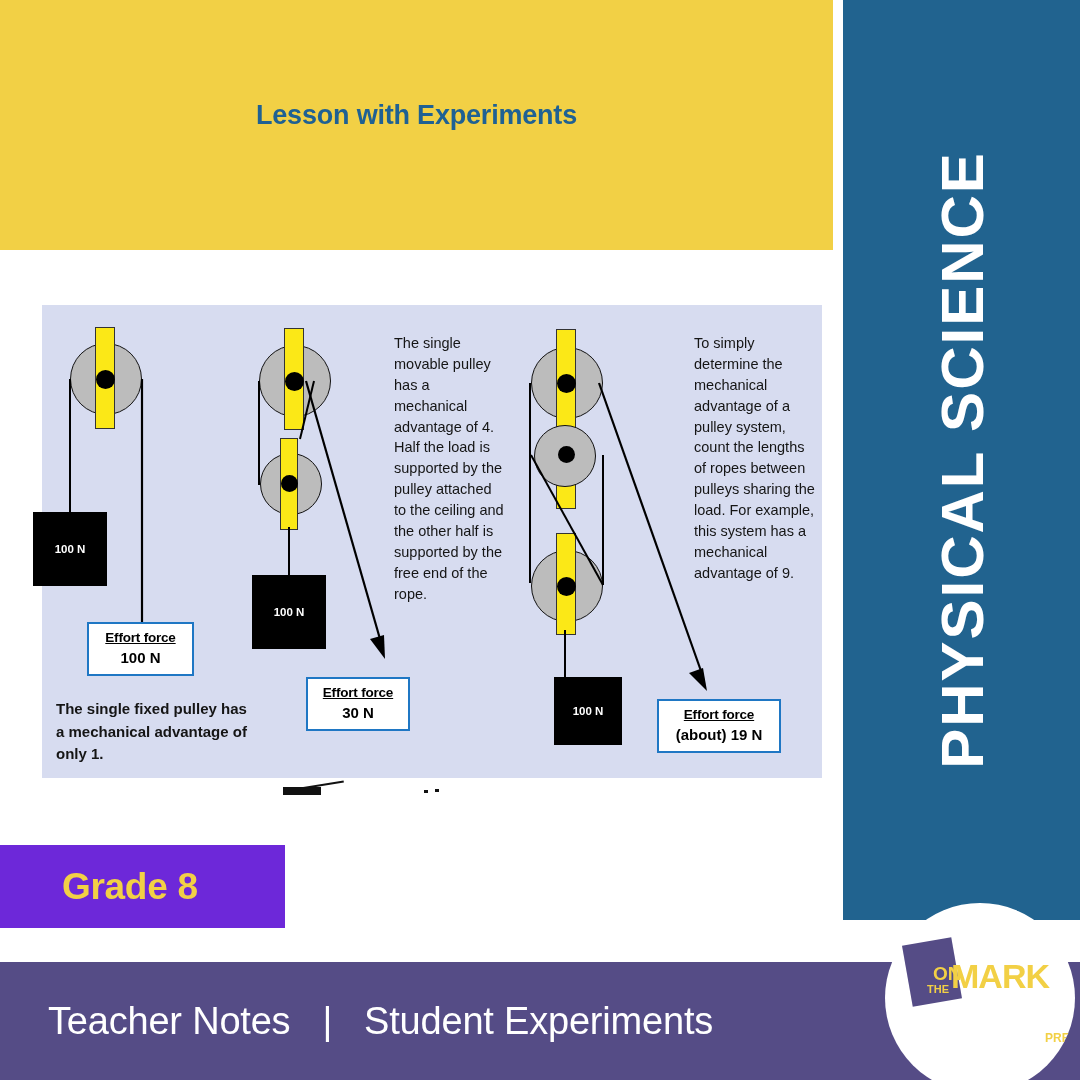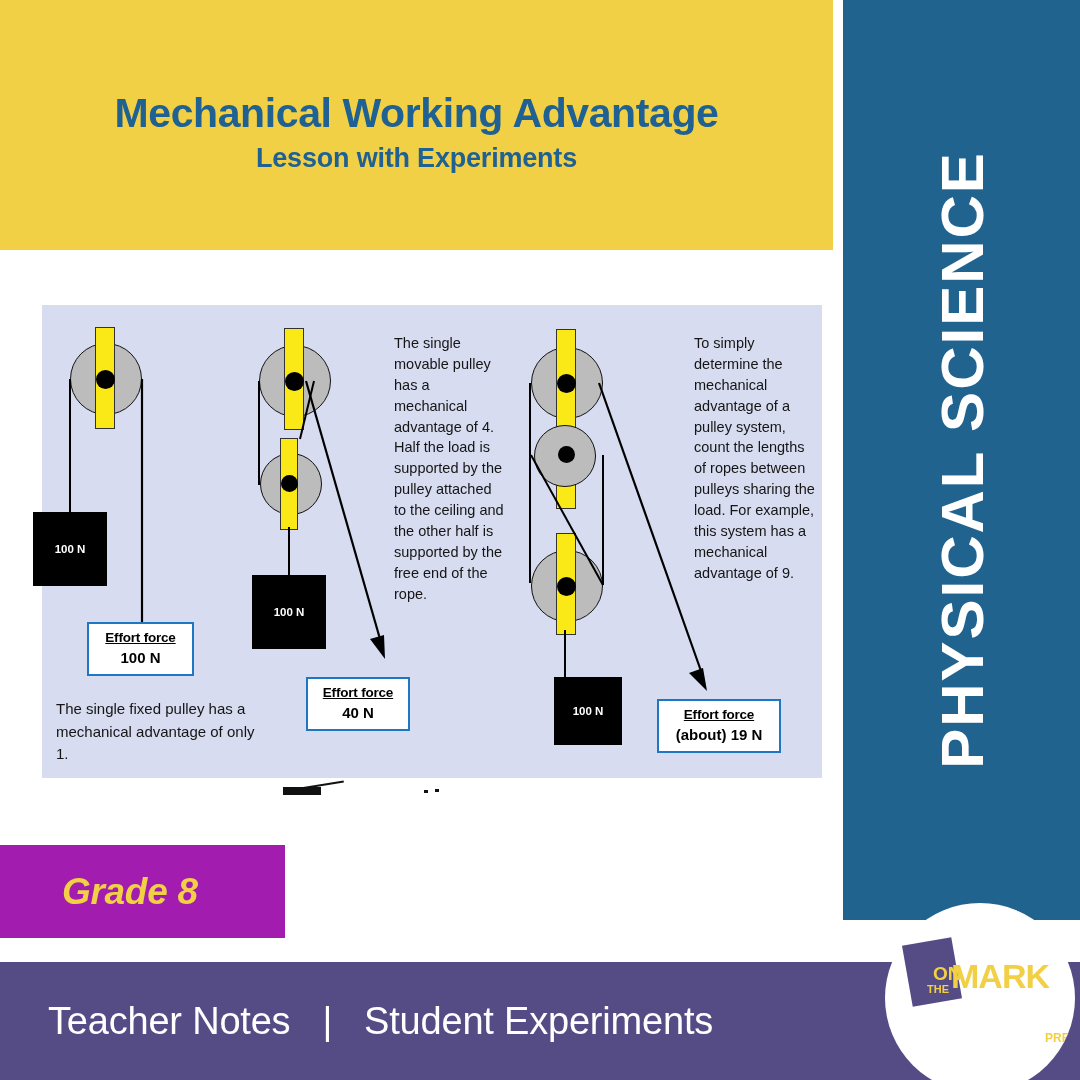--- a/index.html
+++ b/index.html
@@ -47,21 +47,21 @@
   .diagram-panel{
     position:absolute; left:42px; top:305px; width:780px; height:473px;
     background:#D7DCF0;
   }
   .diag-text{
     position:absolute;
     font-family:"Liberation Sans", sans-serif;
     color:#151515; font-size:14.5px; line-height:1.44;
   }
   .caption-left{
-    left:14px; top:393px; width:200px; font-size:15px; line-height:1.5;
+    left:14px; top:393px; width:200px; font-size:15px; line-height:1.5;font-weight:bold;
   }
   .col-mid{ left:352px; top:28px; width:112px; }
   .col-right{ left:652px; top:28px; width:122px; }
 
   
   .wheel{
     position:absolute; border-radius:50%;
     background:#BCBCBC; border:1.6px solid #111;
   }
   .hub{
@@ -87,23 +87,23 @@
     font-size:13.5px; font-weight:bold; color:#000;
     text-decoration:underline; letter-spacing:-0.2px;
   }
   .force-box .fb-val{
     font-size:15px; font-weight:bold; color:#000; margin-top:4px;
   }
   .arrowsvg{ position:absolute; overflow:visible; }
 
   
   .grade-badge{
-    position:absolute; left:0; top:845px; width:285px; height:93px;
-    background:#a21caf;
-    display:flex; align-items:center;font-style:italic;
+    position:absolute; left:0; top:845px; width:285px; height:83px;
+    background:#6d28d9;
+    display:flex; align-items:center;
   }
   .grade-label{
     color:#F2D045; font-size:37px; font-weight:bold;
     margin-left:62px; letter-spacing:-0.3px;
   }
 
   
   .footer-band{
     position:absolute; left:0; top:962px; width:1080px; height:118px;
     background:#554C86;
@@ -143,21 +143,20 @@
   }
 
   
   .artifact{ position:absolute; background:#111; }
 </style>
 </head>
 <body>
 
 <div class="header-band">
   <div class="header-inner">
-    <div class="main-title">Mechanical Working Advantage</div>
     <div class="sub-title">Lesson with Experiments</div>
   </div>
 </div>
 
 <div class="side-band">
   <div class="side-text">PHYSICAL SCIENCE</div>
 </div>
 
 <div class="diagram-panel">
 
@@ -198,21 +197,21 @@
     <svg class="arrowsvg" style="left:260px; top:76px; width:110px; height:285px;" viewBox="0 0 110 285">
       <line x1="4" y1="0" x2="78" y2="258" stroke="#000" stroke-width="2.2"></line>
       <polygon points="83,278 68,258 82,254" fill="#000"></polygon>
     </svg>
 
     <div class="block" style="left:210px; top:270px; width:74px; height:74px;">
       <span>100 N</span>
     </div>
     <div class="force-box" style="left:264px; top:372px; width:104px;">
       <div class="fb-title">Effort force</div>
-      <div class="fb-val">40 N</div>
+      <div class="fb-val">30 N</div>
     </div>
     <div class="diag-text col-mid">The single movable pulley has a mechanical advantage of 4. Half the load is supported by the pulley attached to the ceiling and the other half is supported by the free end of the rope.</div>
   </div>
 
   <div>
     <div class="wheel" style="left:489px; top:42px; width:72px; height:72px;"></div>
     <div class="bar" style="left:514px; top:24px; width:20px; height:180px;"></div>
     <div class="hub" style="left:515px; top:69px; width:19px; height:19px;"></div>
 
     <div class="wheel" style="left:492px; top:120px; width:62px; height:62px;"></div>

